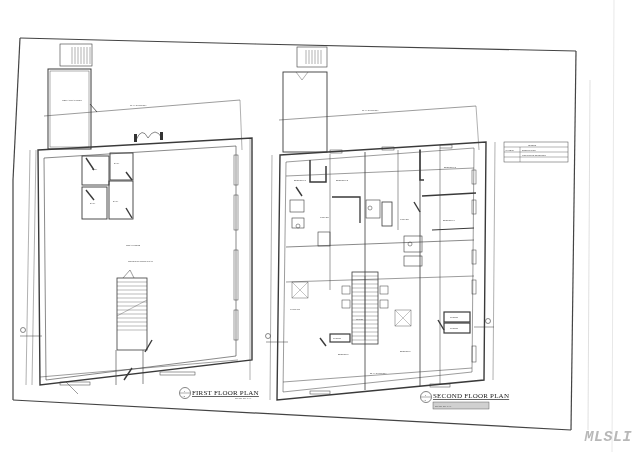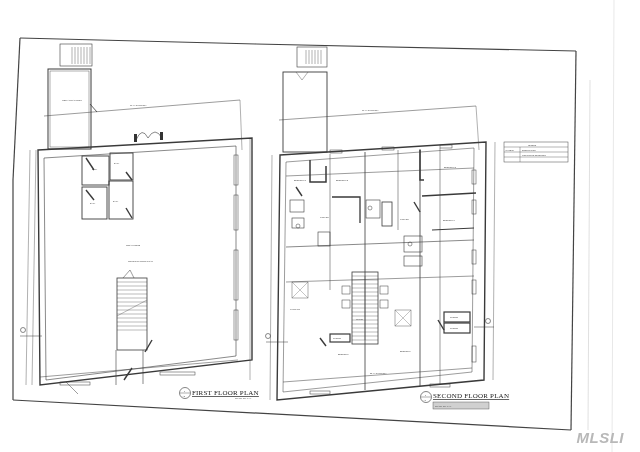--- a/index.html
+++ b/index.html
@@ -2,22 +2,22 @@
 <html><head>
   <meta charset="utf-8">
   <style>
     html, body { margin: 0; padding: 0; background: #ffffff; }
     body { width: 640px; height: 452px; position: relative; overflow: hidden; font-family: "Liberation Serif", serif; }
     .sheet { position: absolute; left: 0; top: 0; width: 640px; height: 452px; }
     svg text { font-family: "Liberation Sans", sans-serif; }
     .plan-title { font-family: "Liberation Serif", serif; font-size: 7px; fill: #222; letter-spacing: 0.2px; text-decoration: underline; }
     .tiny { font-size: 2px; fill: #444; }
     .watermark {
-      position: absolute; right: 16px; bottom: 6px;
-      font-family: Liberation Sans, sans-serif; font-weight: bold; font-style: italic;
+      position: absolute; right: 8px; bottom: 6px;
+      font-family: Liberation Mono, monospace; font-weight: bold; font-style: italic;
       font-size: 15px; color: #b8b8b8; letter-spacing: 0.5px;
     }
   </style>
 </head>
 <body>
 
 <div class="sheet">
 <svg width="640" height="452" viewBox="0 0 640 452" xmlns="http://www.w3.org/2000/svg">
 
   <polygon points="21,38 256,42 256,42 256,42" fill="none"></polygon>

